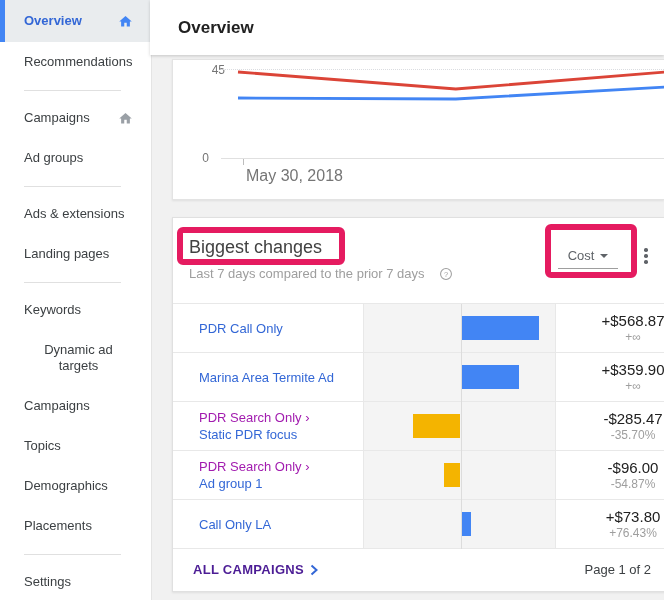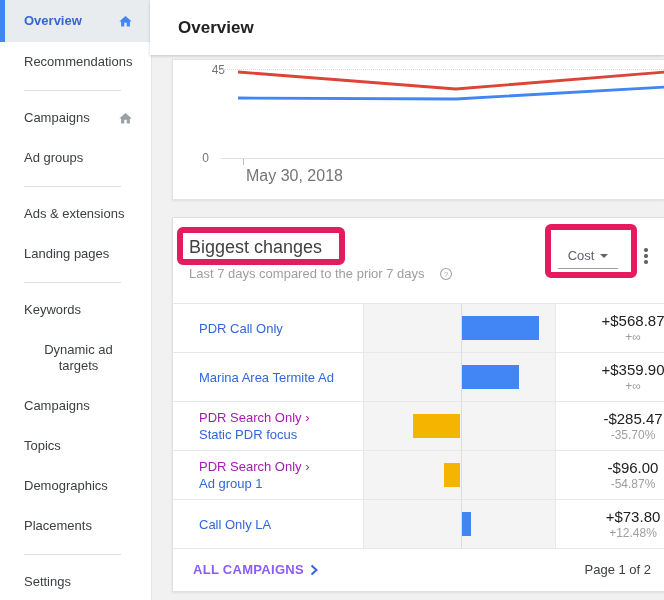--- a/index.html
+++ b/index.html
@@ -79,21 +79,21 @@
   .center-line { position:absolute; left:288px; top:0; bottom:0; width:1px;
     background:#dcdcdc; z-index:1; }
   .cell-change { flex:1; display:flex; flex-direction:column; justify-content:center;
     align-items:center; padding-right:13px; }
   .chg-main { font-size:15px; color:#212121; line-height:18px; }
   .chg-sub { font-size:12px; color:#9e9e9e; line-height:15px; }
 
   
   .bc-footer { position:absolute; left:0; right:0; bottom:0; height:43px;
     display:flex; align-items:center; padding:0 14px 0 20px; }
-  .all-campaigns { display:flex; align-items:center; gap:6px; color:#8b5cf6;
+  .all-campaigns { display:flex; align-items:center; gap:6px; color:#4c1d95;
     font-size:13px; font-weight:700; letter-spacing:.3px; cursor:pointer; }
   .pager { margin-left:auto; display:flex; align-items:center; gap:14px; }
   .pager-label { font-size:13px; color:#3c4043; }
   .pg-btn { cursor:pointer; display:flex; align-items:center; }
 
   
   .annot { position:absolute; border:6px solid #e51b60; border-radius:6px;
     z-index:5; pointer-events:none; }
   .annot.a1 { left:177px; top:227px; width:168px; height:38px; }
   .annot.a2 { left:545px; top:224px; width:92px;  height:54px; }
@@ -255,21 +255,21 @@
       <div class="bc-row">
         <div class="cell-name">
 
           <span class="cname">Call Only LA</span>
         </div>
         <div class="cell-bar">
           <div class="bar up" style="width: 10px; background: rgb(66, 133, 244);"></div>
         </div>
         <div class="cell-change">
           <span class="chg-main">+$73.80</span>
-          <span class="chg-sub">+12.48%</span>
+          <span class="chg-sub">+76.43%</span>
         </div>
       </div>
     </div>
 
     <div class="bc-footer">
       <div class="all-campaigns">
         <span>ALL CAMPAIGNS</span>
         <svg width="8" height="12" viewBox="0 0 8 12">
           <polyline points="1.5,1.5 6.5,6 1.5,10.5" fill="none" stroke="#3367d6" stroke-width="2"></polyline>
         </svg>

